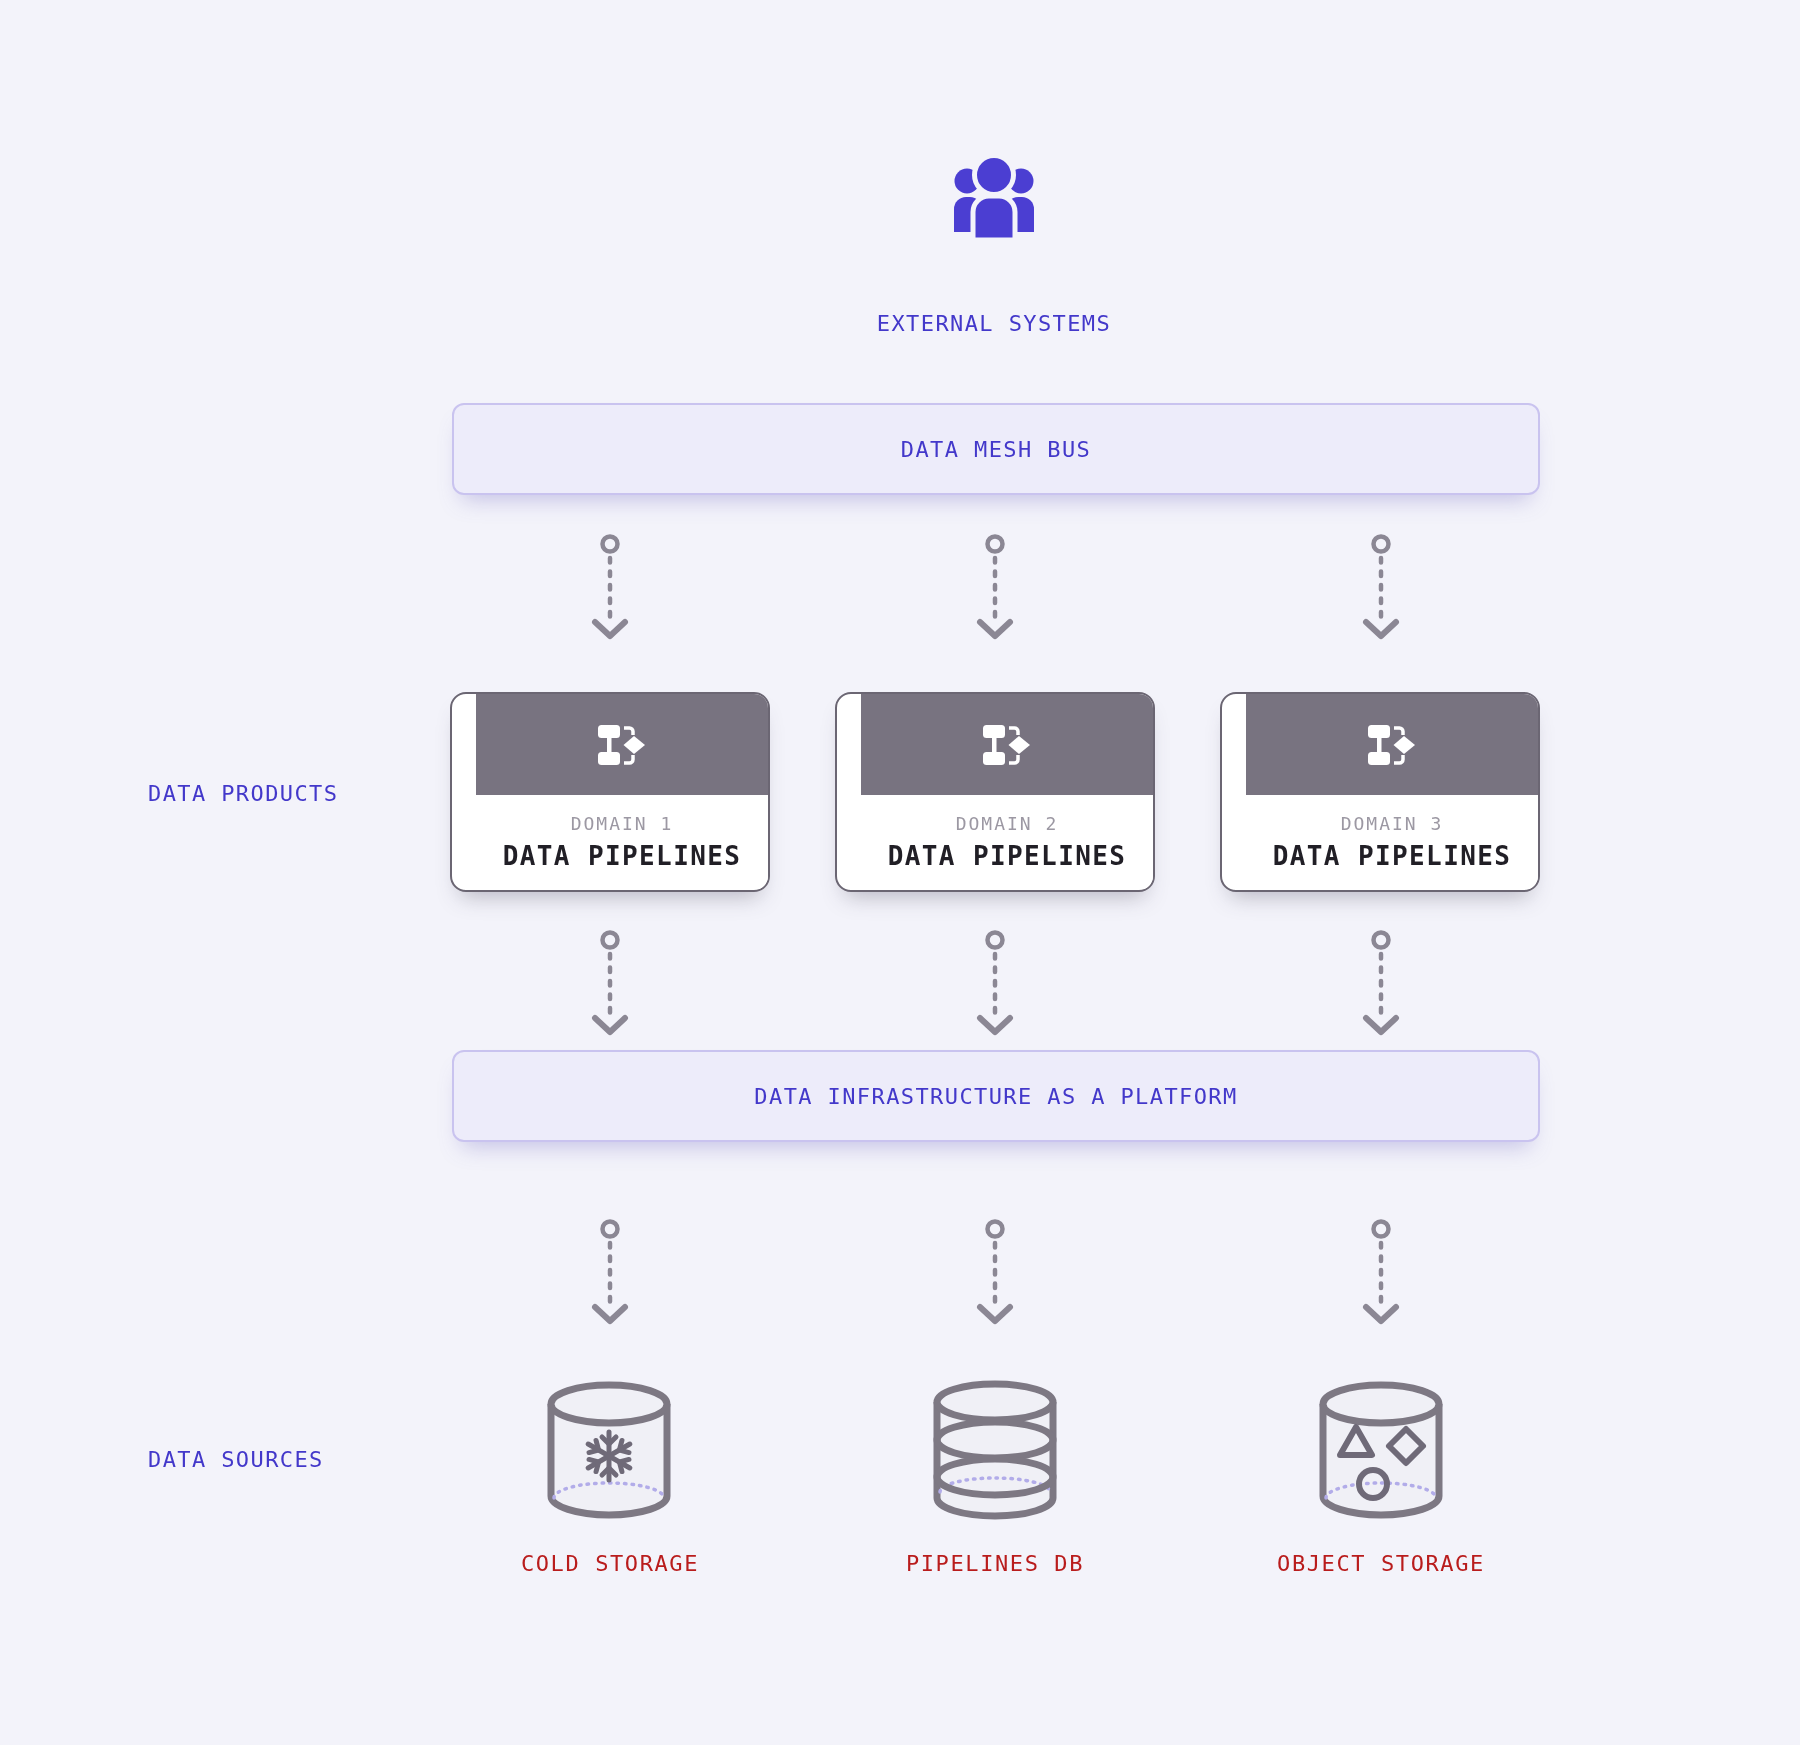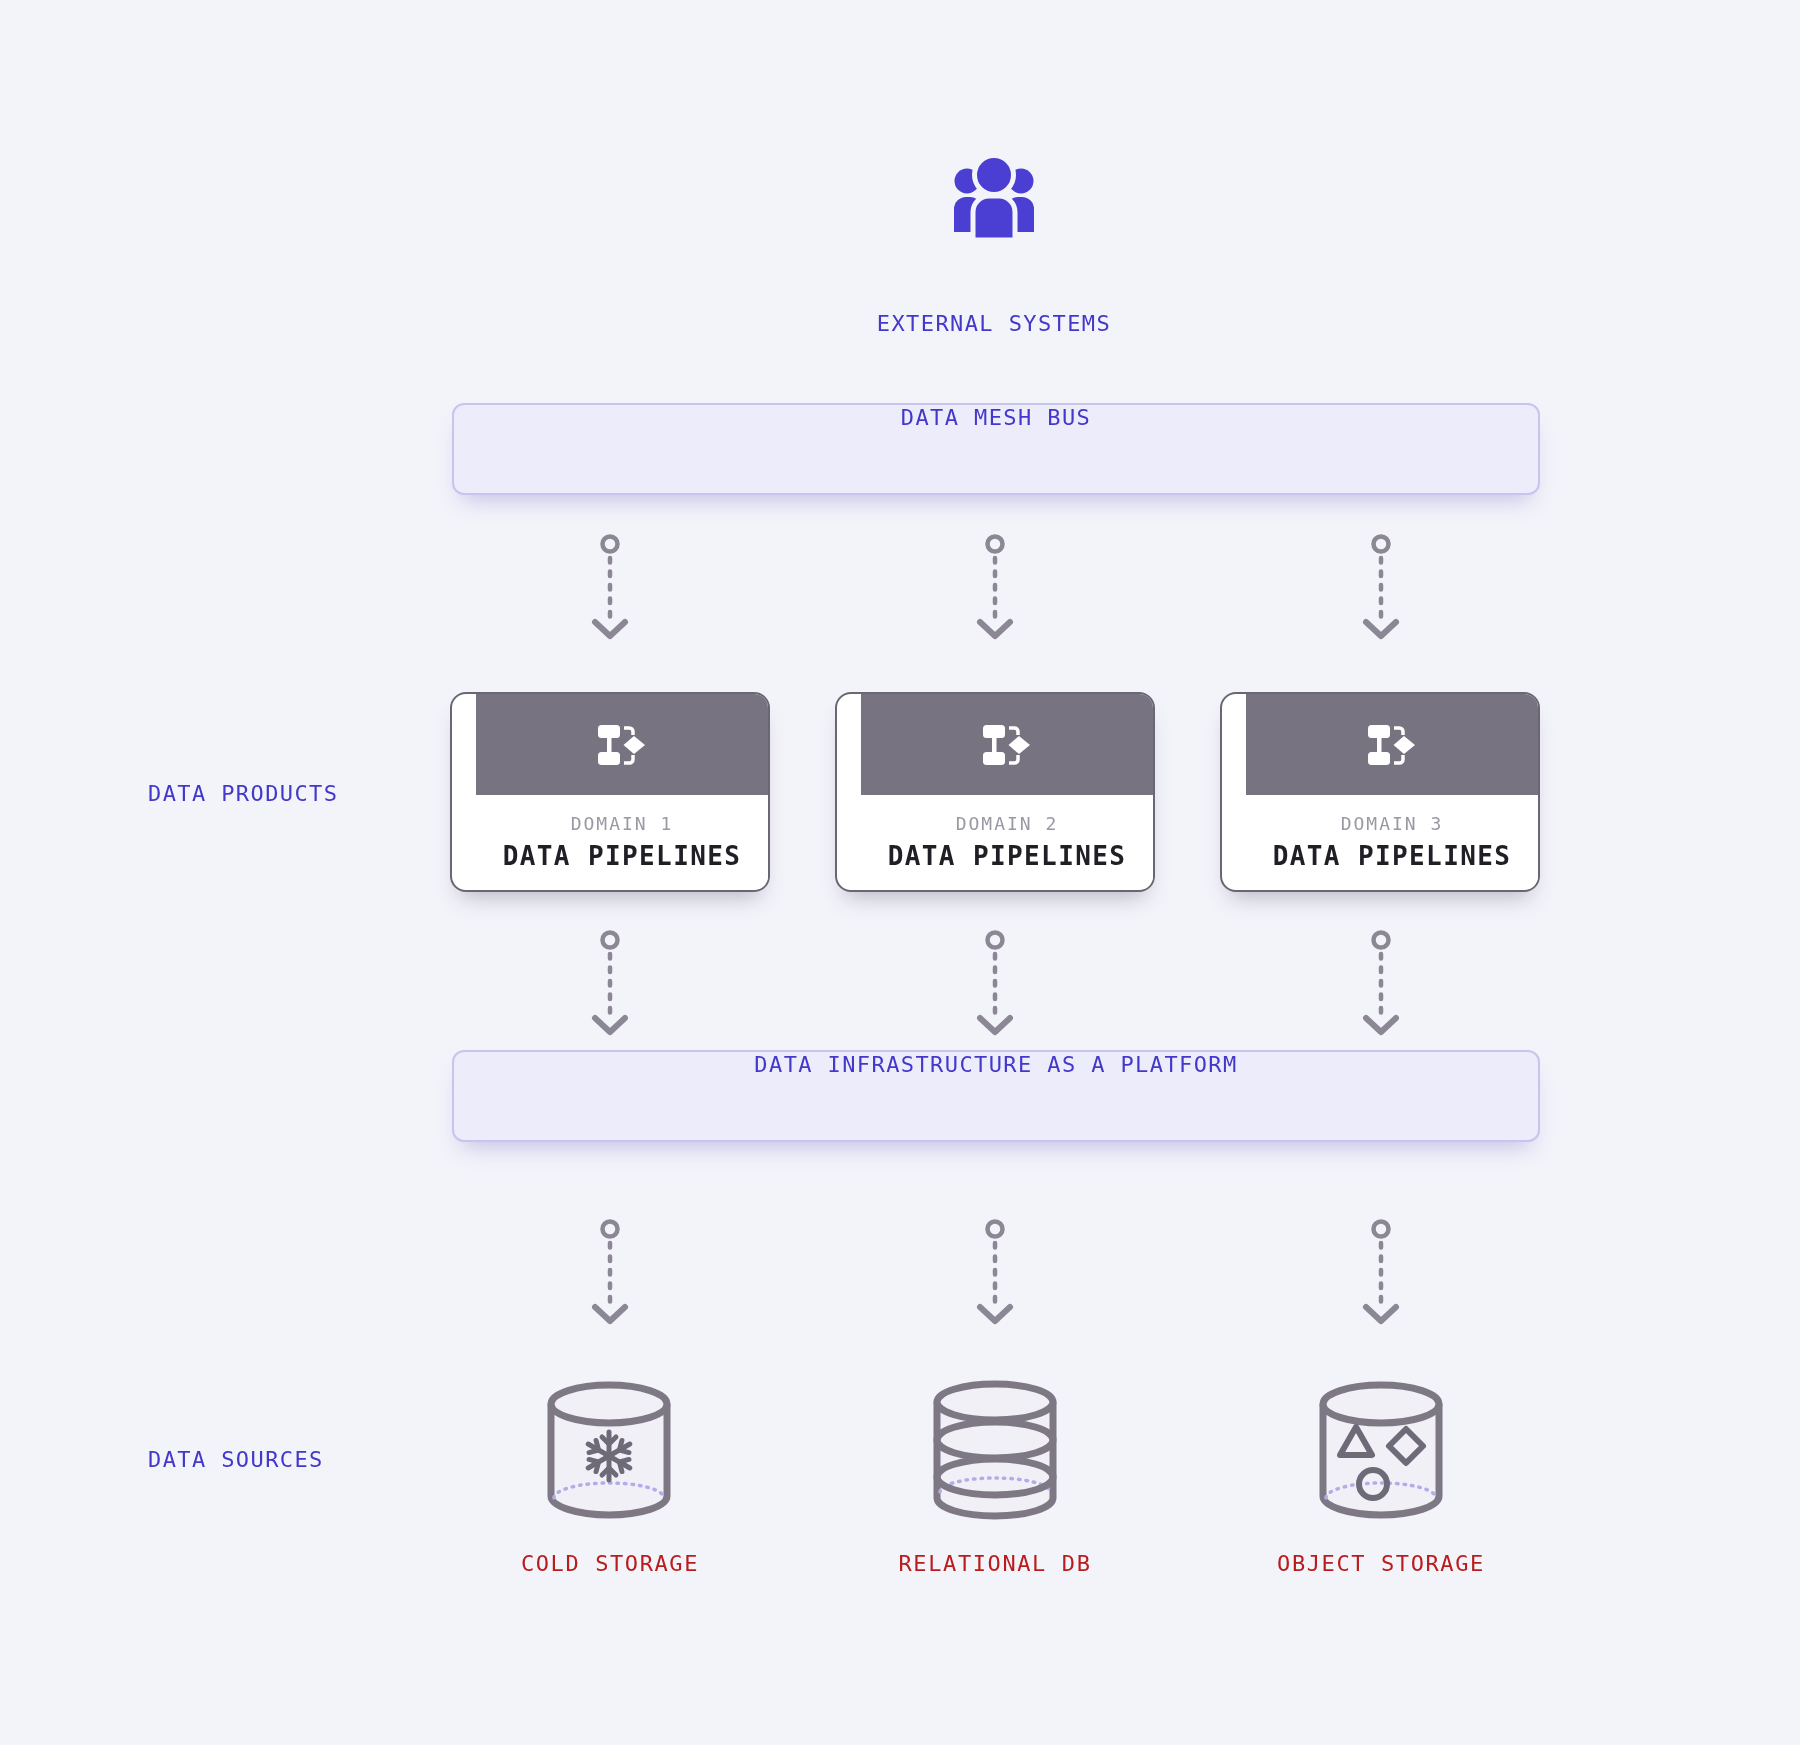--- a/index.html
+++ b/index.html
@@ -18,21 +18,21 @@
     left:694px;top:270px;width:600px;text-align:center;
     color:#4338ca;font-size:22px;letter-spacing:1.4px;font-weight:500;margin-top:41px;
   }
 
   
   .bar{
     left:452px;width:1088px;height:92px;
     background:#edecfa;
     border:2px solid #c9c3ef;border-radius:12px;
     box-sizing:border-box;
-    display:flex;align-items:flex-start;justify-content:center;
+    display:flex;align-items:center;justify-content:center;
     box-shadow:0 14px 22px -10px rgba(103,94,189,0.35);
   }
   .bar-mesh{top:403px;}
   .bar-platform{top:1050px;}
   .bar-label{color:#4338ca;font-size:22px;letter-spacing:1.4px;font-weight:500;}
 
   
   .side-label{
     left:148px;width:240px;
     color:#4338ca;font-size:22px;letter-spacing:1.4px;font-weight:500;
@@ -228,14 +228,14 @@
     <path d="M13 118 a55 15 0 0 1 110 0" fill="none" stroke="#b2ace9" stroke-width="3.5" stroke-dasharray="1.5 6" stroke-linecap="round"></path>
     <g stroke="#6f6a78" stroke-width="6" fill="none" stroke-linejoin="round">
       <path d="M43 47 L59 75 H27 Z"></path>
       <path d="M93 49 L110 66 L93 83 L76 66 Z"></path>
       <circle cx="60" cy="104" r="14"></circle>
     </g>
   </svg>
 </div>
 
 <div class="abs mono src-label srcl1">COLD STORAGE</div>
-<div class="abs mono src-label srcl2">RELATIONAL DB</div>
+<div class="abs mono src-label srcl2">PIPELINES DB</div>
 <div class="abs mono src-label srcl3">OBJECT STORAGE</div>
 
 </body></html>

